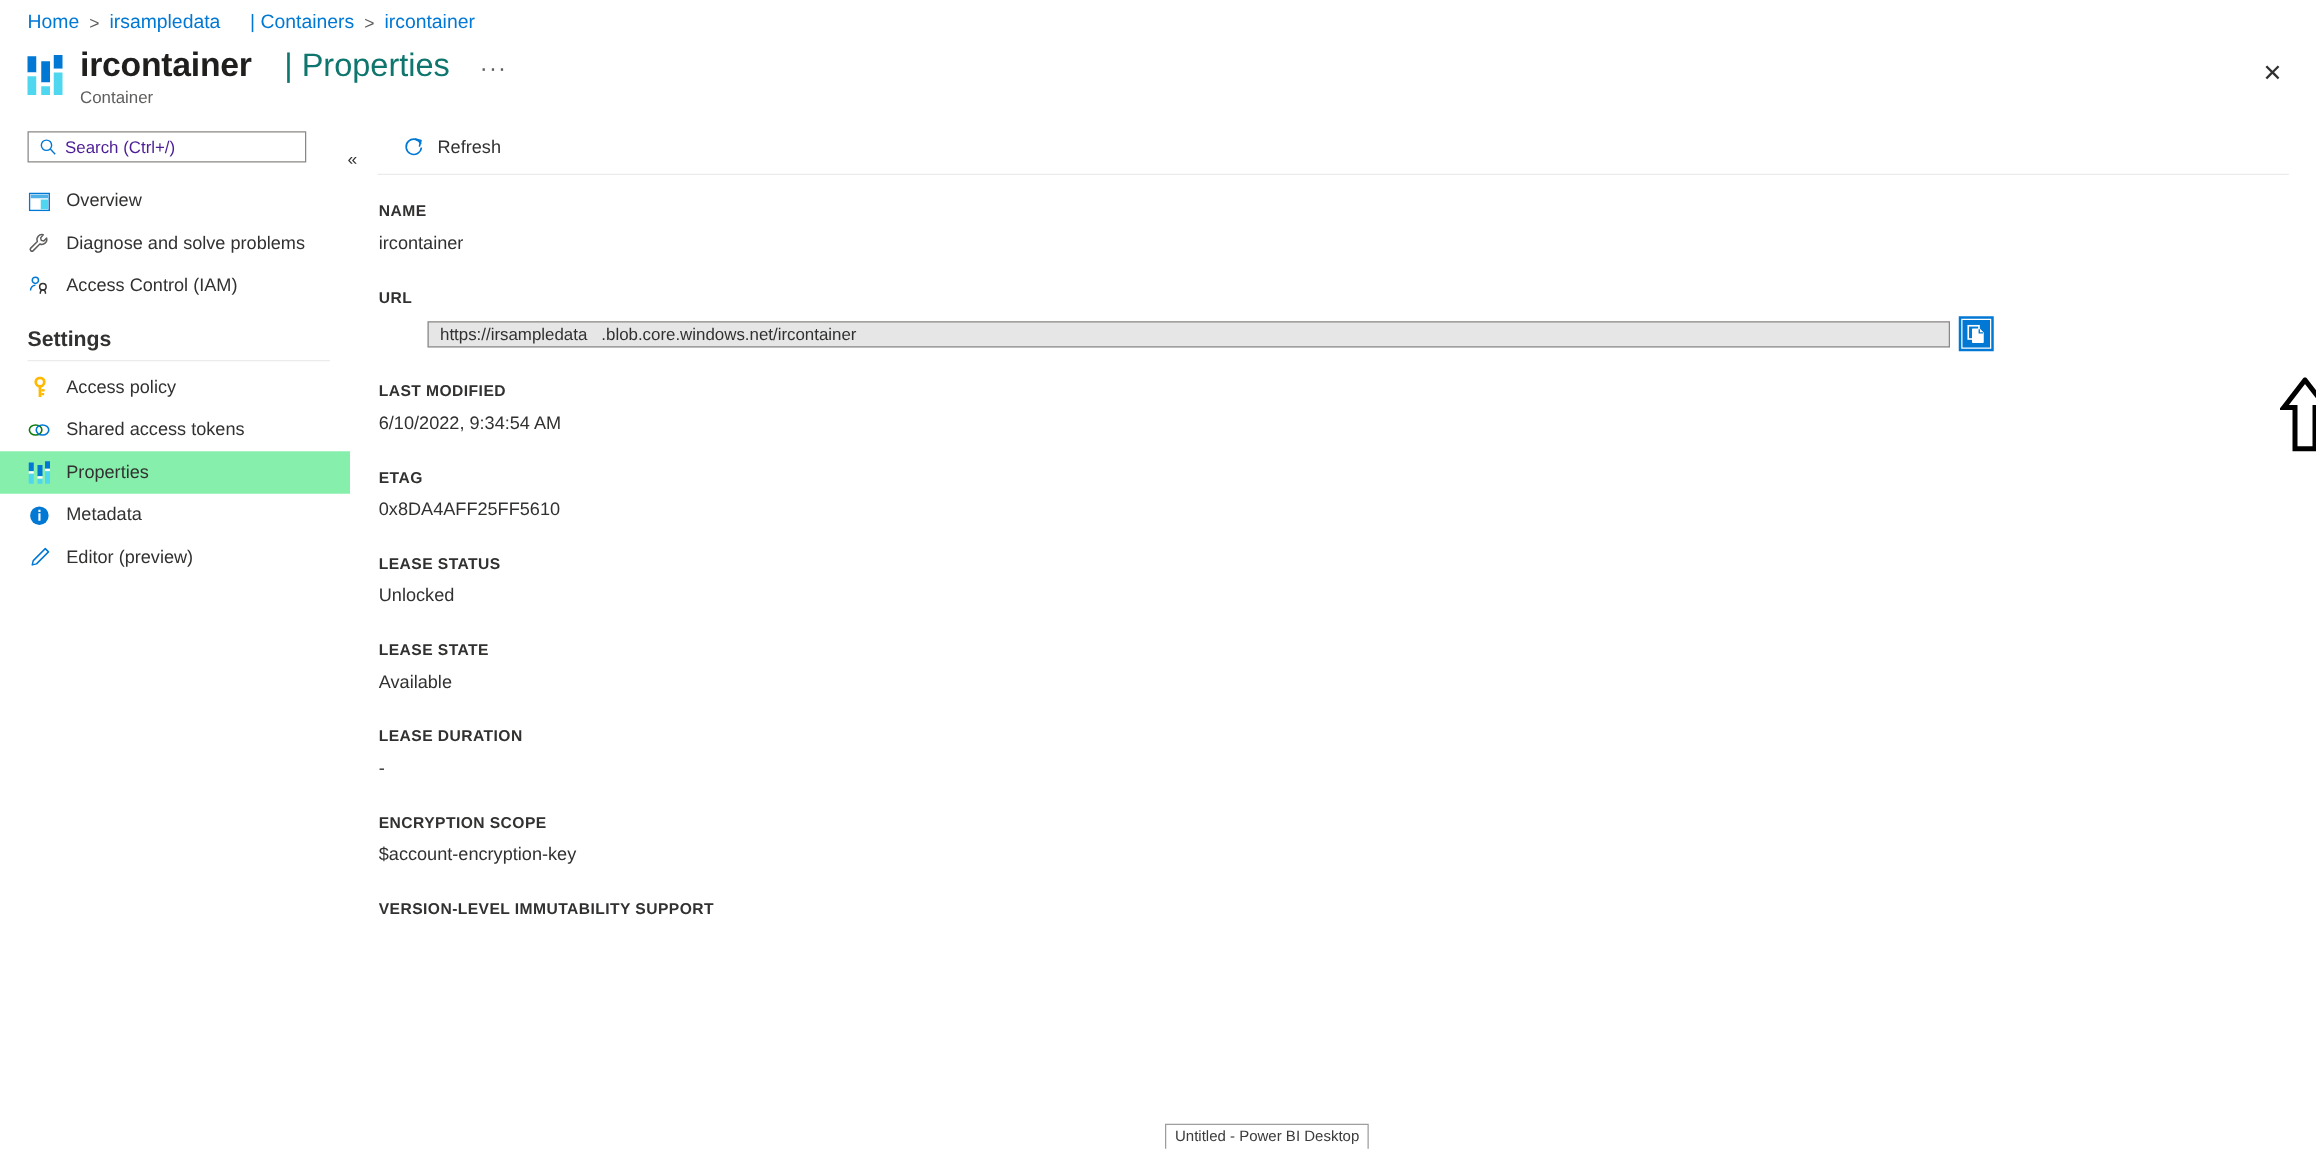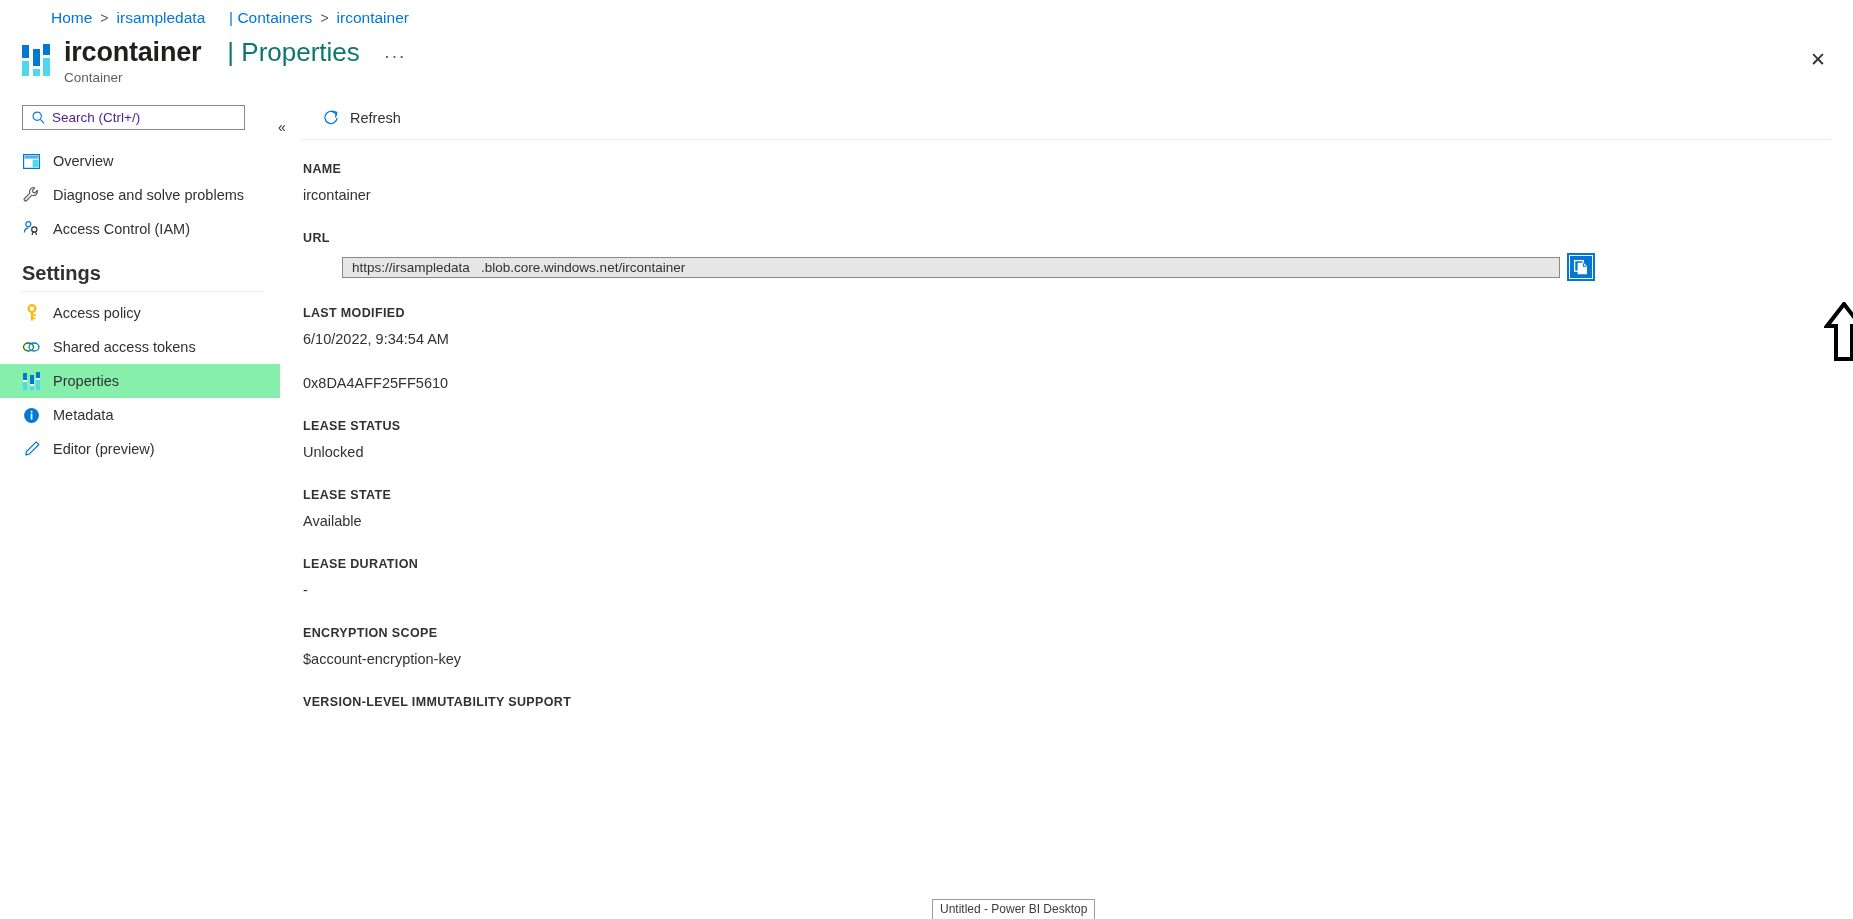--- a/index.html
+++ b/index.html
@@ -10,21 +10,21 @@
     background: #ffffff;
     font-family: "Liberation Sans", sans-serif;
     color: #323130;
   }
   .page { position: relative; width: 1853px; height: 919px; background: #fff; }
 
   
   .breadcrumb {
     position: absolute; left: 22px; top: 8px;
     display: flex; align-items: flex-end; gap: 0px;
-    font-size: 15.5px; line-height: 20px; margin-left: 29px;
+    font-size: 15.5px; line-height: 20px;
   }
   .bc-link { color: #0078d4; cursor: pointer; white-space: pre; }
   .bc-sep { color: #605e5c; padding: 0 8px; font-size: 14px; }
   .bc-plain { color: #0078d4; white-space: pre; }
 
   
   .title-row {
     position: absolute; left: 22px; top: 36px;
     display: flex; align-items: flex-start;
   }
@@ -99,21 +99,21 @@
   }
   .nav-item.selected { background: #86efac; }
   .nav-ico {
     width: 19px; height: 19px; flex: none;
     margin-right: 12px;
     display: flex; align-items: center; justify-content: center;
   }
   .nav-label { white-space: nowrap; }
 
   .nav-group-title {
-    font-size: 20px; font-weight: 700; color: #323130;
+    font-size: 17px; font-weight: 700; color: #323130;
     padding: 16px 0 6px 22px;
   }
   .nav-divider {
     height: 1px; background: #edebe9;
     margin: 0 16px 4px 22px;
   }
 
   
   .ci-small { width: 17px; height: 18px; display: flex; align-items: flex-end; justify-content: space-between; }
   .ci-small .ci-bar { width: 4px; }
@@ -372,20 +372,21 @@
           </div>
         </div>
       </div>
 
       <div class="prop-block">
         <div class="prop-label">LAST MODIFIED</div>
         <div class="prop-value">6/10/2022, 9:34:54 AM</div>
       </div>
 
       <div class="prop-block">
+        <div class="prop-label">ETAG</div>
         <div class="prop-value">0x8DA4AFF25FF5610</div>
       </div>
 
       <div class="prop-block">
         <div class="prop-label">LEASE STATUS</div>
         <div class="prop-value">Unlocked</div>
       </div>
 
       <div class="prop-block">
         <div class="prop-label">LEASE STATE</div>

